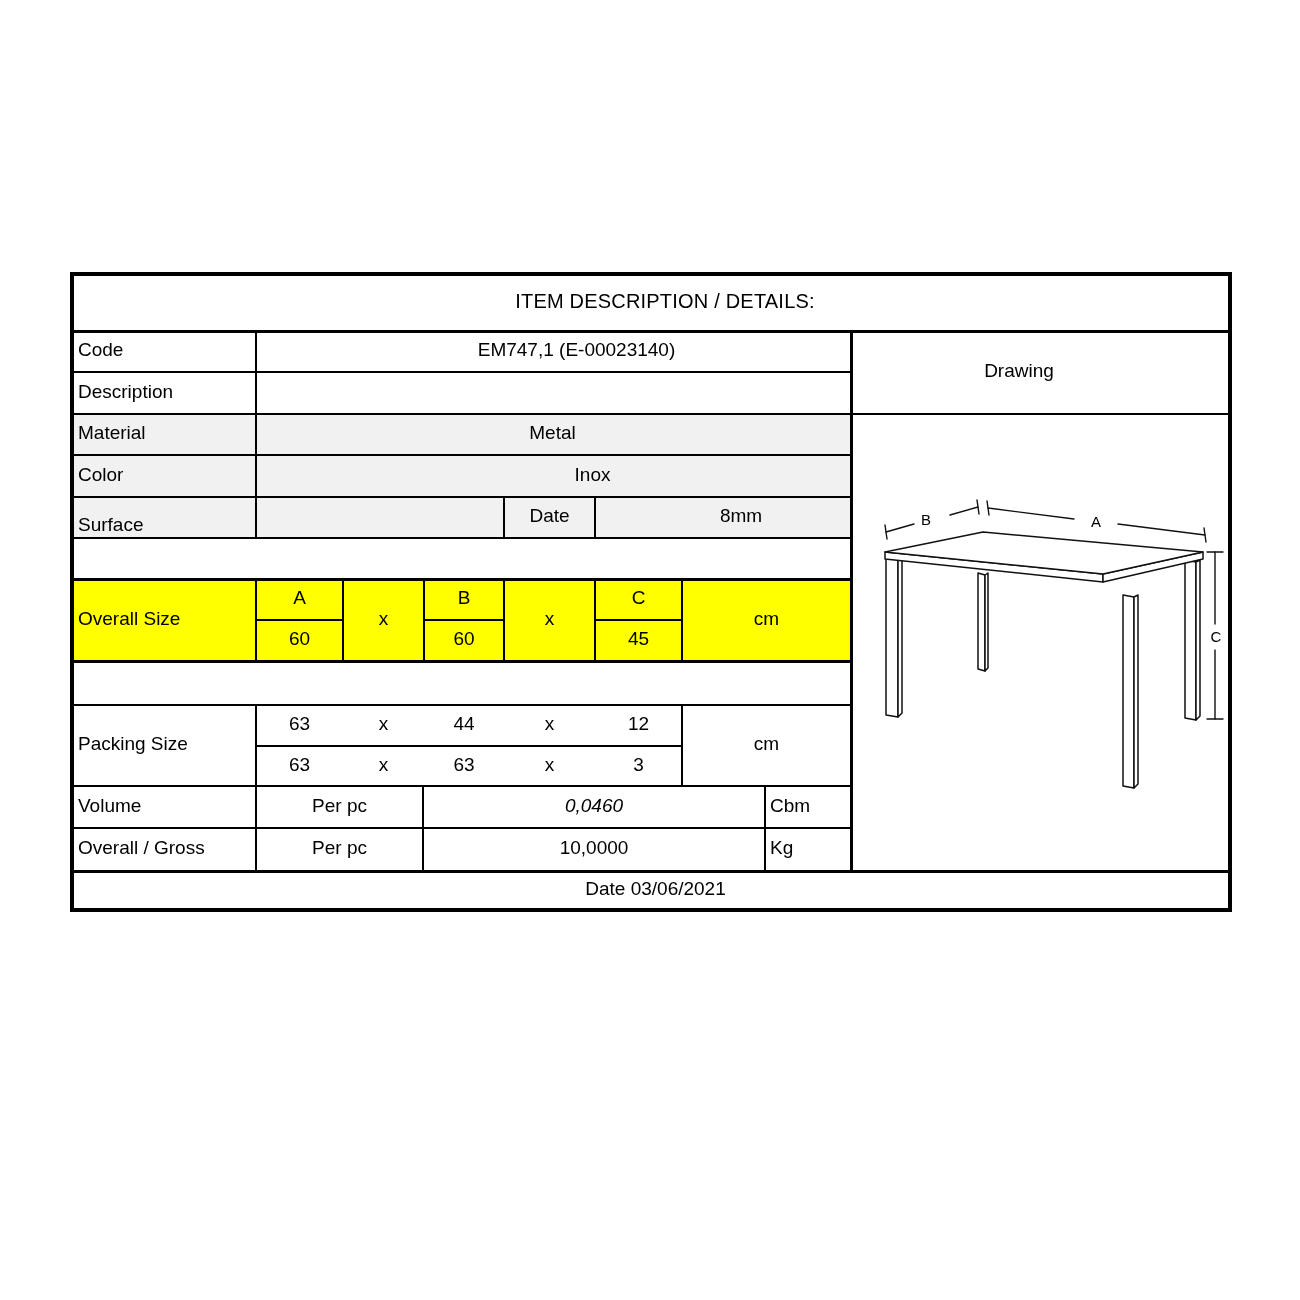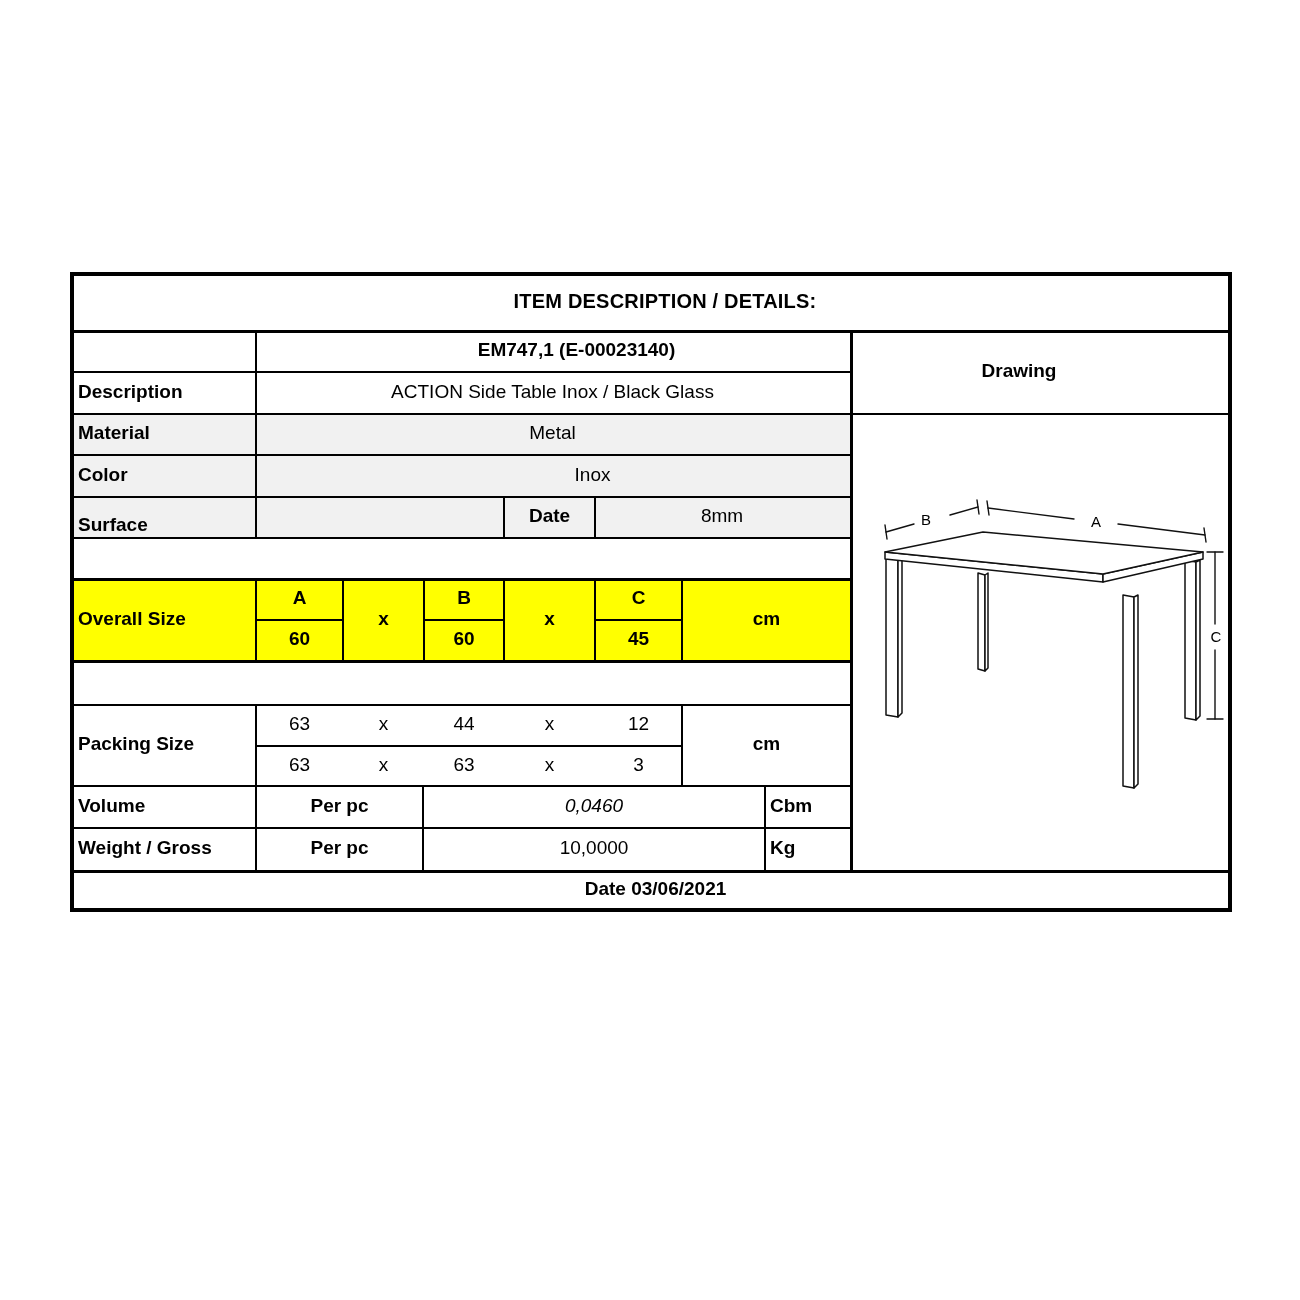--- a/index.html
+++ b/index.html
@@ -9,21 +9,21 @@
     -webkit-font-smoothing:antialiased;
   }
   .sheet{position:absolute;left:70px;top:272px;width:1162px;height:640px;background:#fff;}
   .bg{position:absolute;}
   .ln{position:absolute;background:#000;}
   .cell{
     position:absolute;display:flex;align-items:center;justify-content:center;
     font-size:19px;line-height:1.1;white-space:nowrap;
   }
   .left{justify-content:flex-start;}
-  .b{font-weight:700;}
+  .b{font-weight:400;}
   .title{font-size:20px;letter-spacing:.2px;}
   svg text{font-family:"Liberation Sans", sans-serif;font-size:15px;fill:#000;}
 </style>
 </head>
 <body>
 
 <div class="sheet">
 
   <div class="bg" style="left:0;top:141px;width:780px;height:124px;background:#f1f1f1;"></div>
   <div class="bg" style="left:0;top:306px;width:780px;height:82px;background:#ffff00;"></div>
@@ -59,35 +59,35 @@
   <div class="ln" style="left:353px;top:306px;width:2px;height:82px;"></div>
   <div class="ln" style="left:433px;top:306px;width:2px;height:82px;"></div>
   <div class="ln" style="left:524px;top:306px;width:2px;height:82px;"></div>
   <div class="ln" style="left:611px;top:306px;width:2px;height:82px;"></div>
   <div class="ln" style="left:611px;top:432px;width:2px;height:81px;"></div>
   <div class="ln" style="left:352px;top:513px;width:2px;height:85px;"></div>
   <div class="ln" style="left:694px;top:513px;width:2px;height:85px;"></div>
 
   <div class="cell b title" style="left:0;top:0;width:1162px;height:58px;padding-left:28px;box-sizing:border-box;">ITEM DESCRIPTION / DETAILS:</div>
 
+  <div class="cell b left" style="left:8px;top:58px;width:176px;height:41px;">Code</div>
   <div class="cell b" style="left:185px;top:58px;width:595px;height:41px;padding-left:24px;">EM747,1 (E-00023140)</div>
   <div class="cell b" style="left:783px;top:58px;width:332px;height:83px;">Drawing</div>
 
   <div class="cell b left" style="left:8px;top:99px;width:176px;height:42px;">Description</div>
-  <div class="cell" style="left:185px;top:99px;width:595px;height:42px;">ACTION Side Table Inox / Black Glass</div>
 
   <div class="cell b left" style="left:8px;top:141px;width:176px;height:41px;">Material</div>
   <div class="cell" style="left:185px;top:141px;width:595px;height:41px;">Metal</div>
 
   <div class="cell b left" style="left:8px;top:182px;width:176px;height:42px;">Color</div>
   <div class="cell" style="left:185px;top:182px;width:595px;height:42px;margin-left:40px;">Inox</div>
 
   <div class="cell b left" style="left:8px;top:218px;width:176px;height:40px;margin-top:15px;">Surface</div>
   <div class="cell b" style="left:435px;top:224px;width:89px;height:41px;">Date</div>
-  <div class="cell" style="left:511px;top:224px;width:282px;height:41px;">8mm</div>
+  <div class="cell" style="left:530px;top:224px;width:282px;height:41px;">8mm</div>
 
   <div class="cell b left" style="left:8px;top:306px;width:176px;height:82px;">Overall Size</div>
   <div class="cell b" style="left:187px;top:306px;width:85px;height:41px;">A</div>
   <div class="cell b" style="left:187px;top:347px;width:85px;height:41px;">60</div>
   <div class="cell b" style="left:274px;top:306px;width:79px;height:82px;">x</div>
   <div class="cell b" style="left:355px;top:306px;width:78px;height:41px;">B</div>
   <div class="cell b" style="left:355px;top:347px;width:78px;height:41px;">60</div>
   <div class="cell b" style="left:435px;top:306px;width:89px;height:82px;">x</div>
   <div class="cell b" style="left:526px;top:306px;width:85px;height:41px;">C</div>
   <div class="cell b" style="left:526px;top:347px;width:85px;height:41px;">45</div>
@@ -104,21 +104,21 @@
   <div class="cell" style="left:355px;top:474px;width:78px;height:39px;">63</div>
   <div class="cell" style="left:435px;top:474px;width:89px;height:39px;">x</div>
   <div class="cell" style="left:526px;top:474px;width:85px;height:39px;">3</div>
   <div class="cell b" style="left:613px;top:432px;width:167px;height:81px;">cm</div>
 
   <div class="cell b left" style="left:8px;top:513px;width:176px;height:42px;">Volume</div>
   <div class="cell b" style="left:187px;top:513px;width:165px;height:42px;">Per pc</div>
   <div class="cell" style="left:354px;top:513px;width:340px;height:42px;font-style:italic;">0,0460</div>
   <div class="cell b left" style="left:700px;top:513px;width:80px;height:42px;">Cbm</div>
 
-  <div class="cell b left" style="left:8px;top:555px;width:176px;height:43px;">Weight / Gross</div>
+  <div class="cell b left" style="left:8px;top:555px;width:176px;height:43px;">Overall / Gross</div>
   <div class="cell b" style="left:187px;top:555px;width:165px;height:43px;">Per pc</div>
   <div class="cell" style="left:354px;top:555px;width:340px;height:43px;">10,0000</div>
   <div class="cell b left" style="left:700px;top:555px;width:80px;height:43px;">Kg</div>
 
   <div class="cell b" style="left:0;top:598px;width:1162px;height:38px;padding-left:9px;box-sizing:border-box;">Date 03/06/2021</div>
 
   <svg style="position:absolute;left:780px;top:141px;" width="382" height="457" viewBox="0 0 382 457">
     <g stroke="#111" stroke-width="1.5" fill="#ffffff" stroke-linejoin="round" stroke-linecap="round">
 
       <g>

